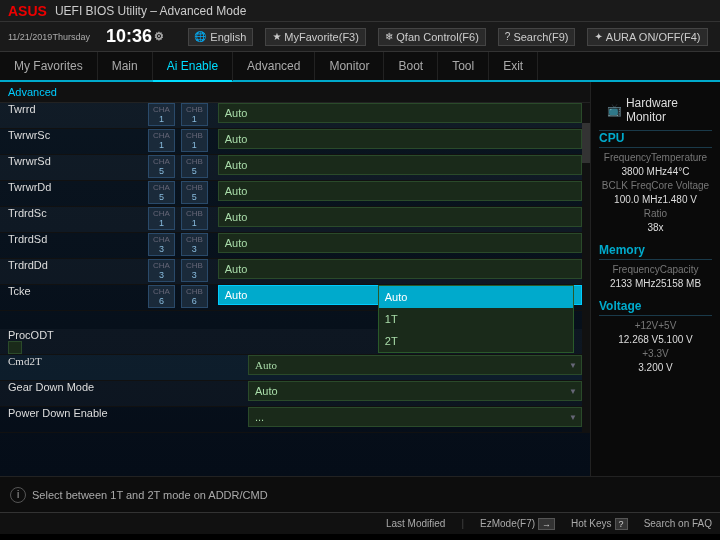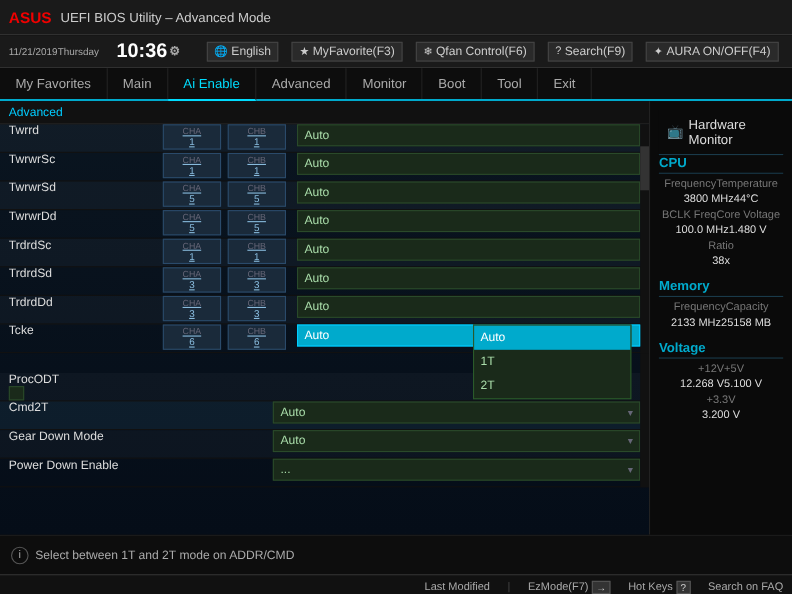--- a/index.html
+++ b/index.html
@@ -9,21 +9,21 @@
       background: #000;
       font-family: Arial, sans-serif;
       font-size: 12px;
       color: #ccc;
       overflow: hidden;
     }
 
     
     #top-bar {
       background: #1a1a1a;
-      height: 32px;
+      height: 22px;
       display: flex;
       align-items: center;
       padding: 0 8px;
       border-bottom: 1px solid #333;
     }
     #asus-logo {
       color: #e00;
       font-weight: bold;
       font-size: 14px;
       margin-right: 8px;
@@ -121,41 +121,40 @@
     }
 
     .table-row {
       display: flex;
       align-items: flex-start;
       height: 26px;
       border-bottom: 1px solid #111;
       padding: 0 8px;
     }
     .table-row:nth-child(odd) { background: rgba(255,255,255,0.03); }
-    .table-row.highlighted { background: rgba(100,200,255,0.08); }
+    .table-row.highlighted { background: rgba(100,200,255,0.08); font-family: Liberation Serif, serif; }
 
     .row-label {
       width: 140px;
       color: #ddd;
       font-size: 11px;
     }
     .row-channels {
       display: flex;
       gap: 6px;
       margin-right: 10px;
     }
     .channel-box {
       background: #1a2a3a;
       border: 1px solid #2a4a6a;
-      padding: 1px 17px;
+      padding: 1px 4px;
       font-size: 9px;
       color: #88bbdd;
       min-width: 26px;
       text-align: center;
-      text-decoration: underline;
     }
     .channel-label { font-size: 8px; color: #667; display: block; text-align: center; }
 
     .row-value {
       flex: 1;
       height: 20px;
       background: #1a2a1a;
       border: 1px solid #2a4a2a;
       display: flex;
       align-items: center;

